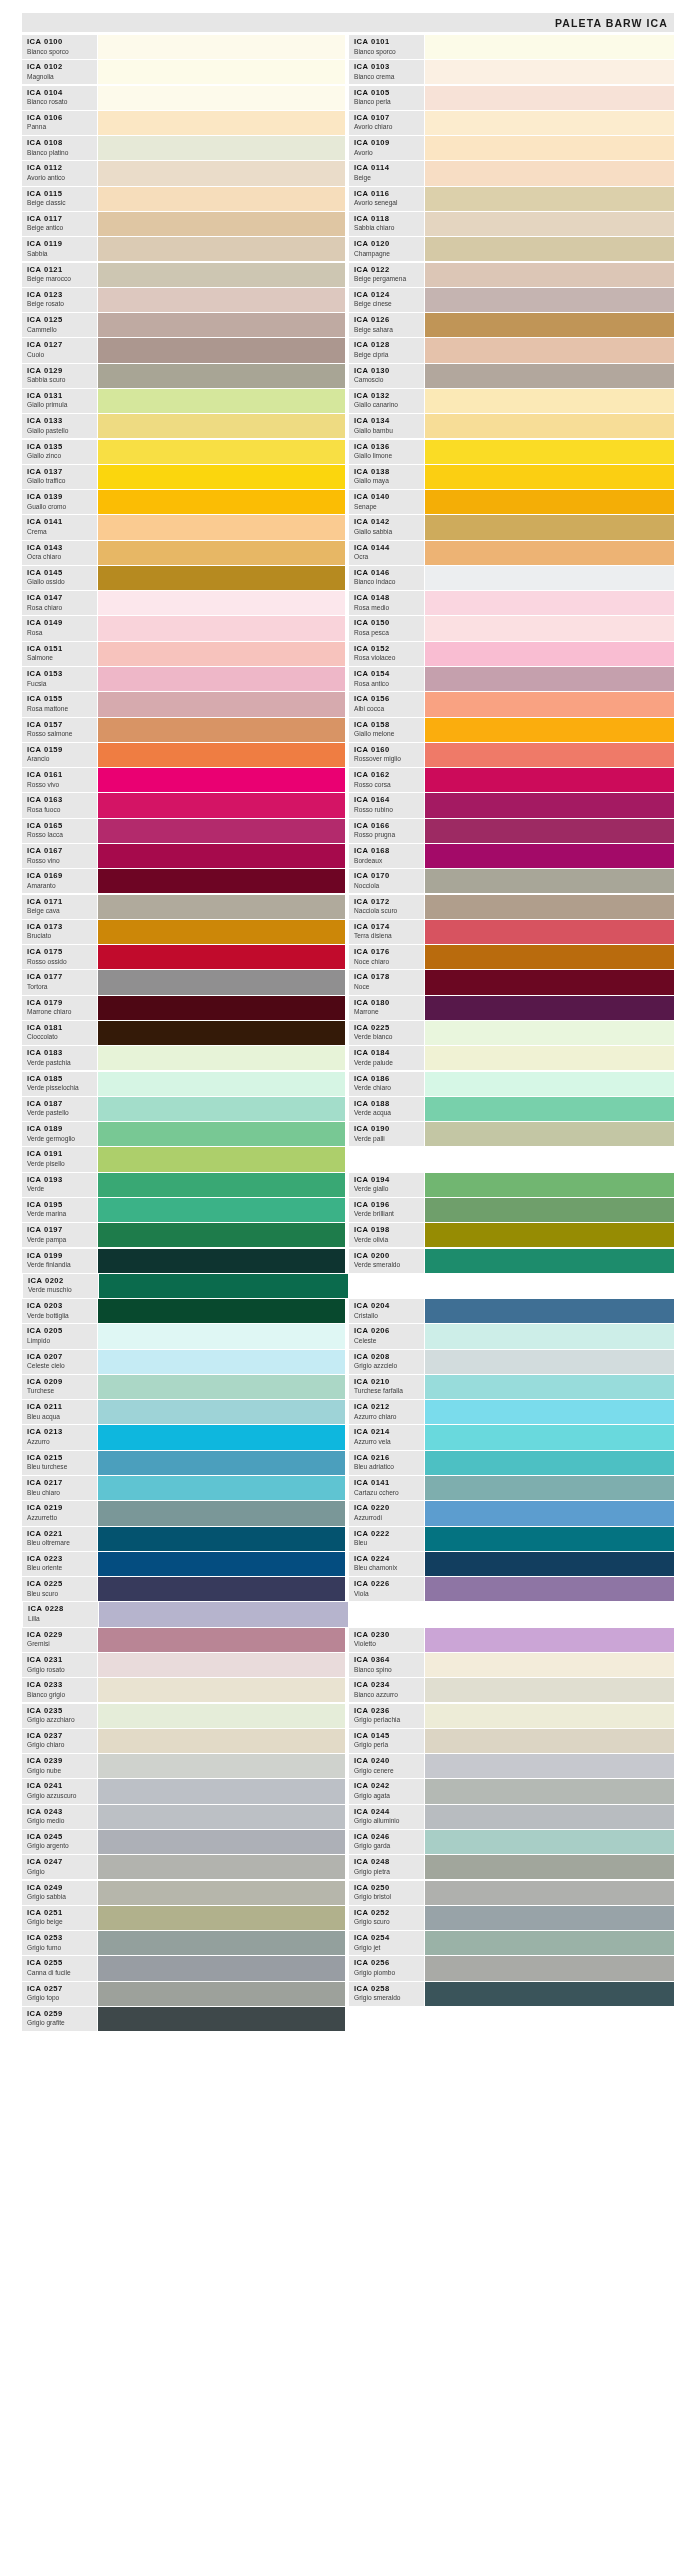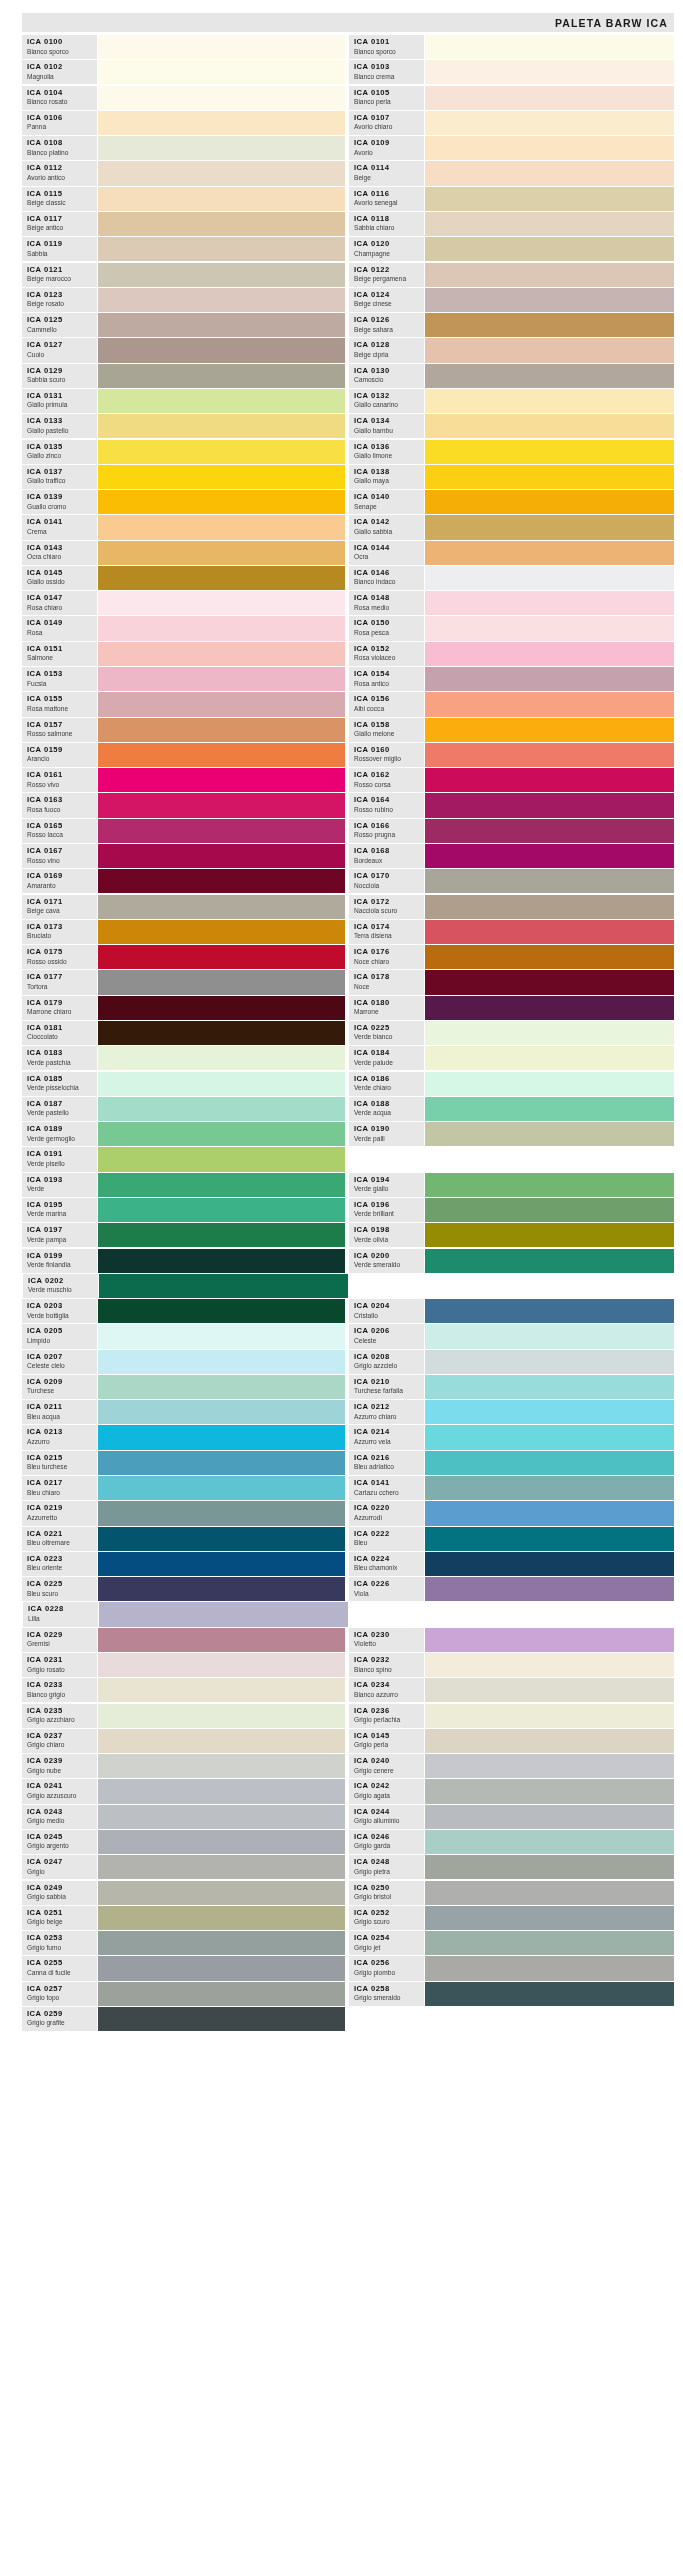--- a/index.html
+++ b/index.html
@@ -1107,21 +1107,21 @@
       <div class="prow">
         <div class="cell left">
           <div class="labelbox">
             <div class="code">ICA  0231</div>
             <div class="cname">Grigio rosato</div>
           </div>
           <div class="swatch" title="#e9dbdb" style="background: rgb(233, 219, 219);"></div>
         </div>
         <div class="cell right">
           <div class="labelbox">
-            <div class="code">ICA  0232</div>
+            <div class="code">ICA  0364</div>
             <div class="cname">Bianco spino</div>
           </div>
           <div class="swatch" title="#f3ecda" style="background: rgb(243, 236, 218);"></div>
         </div>
       </div>
       <div class="prow">
         <div class="cell left">
           <div class="labelbox">
             <div class="code">ICA  0233</div>
             <div class="cname">Bianco grigio</div>

